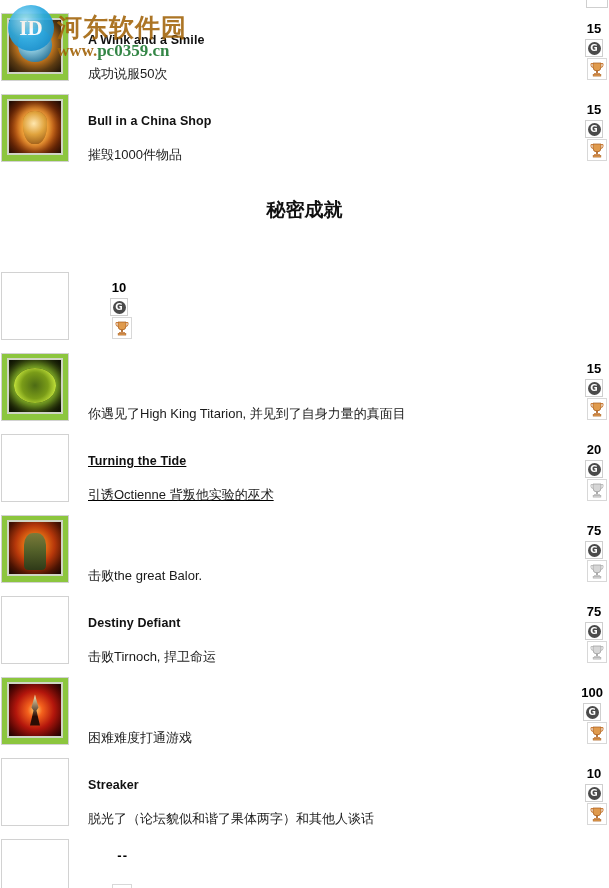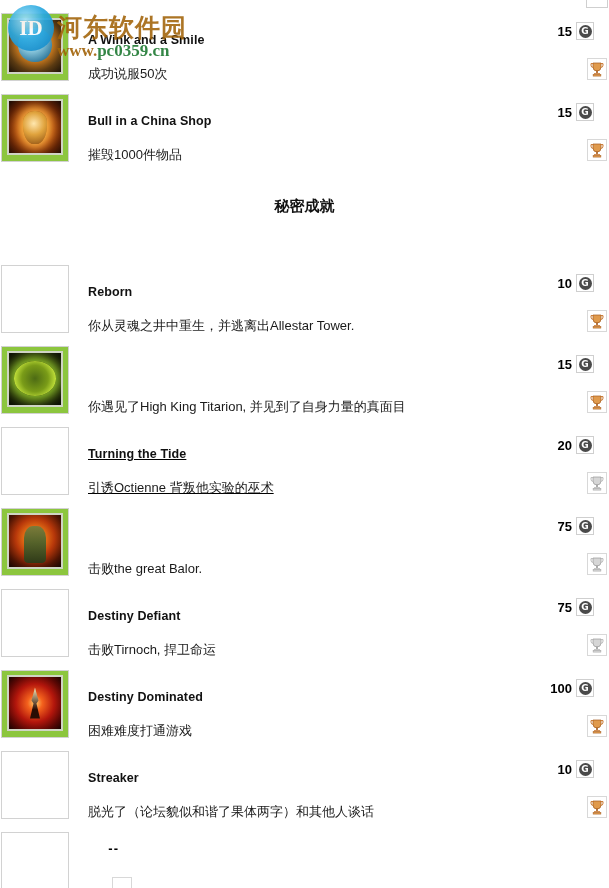--- a/index.html
+++ b/index.html
@@ -120,25 +120,26 @@
 
   
   .score-cell {
     flex: 0 0 62px;
     width: 62px;
     position: relative;
     height: 100%;
   }
   .score-line {
     position: absolute;
-    right: 15px;
+    right: 6px;
     top: 22px;
     display: flex;
     align-items: center;
     gap: 4px;
+    flex-direction: column;
   }
   .score-num {
     font-weight: bold;
     font-size: 13px;
     color: #000;
     line-height: 13px;
   }
   .g-badge {
     width: 18px; height: 18px;
     border: 1px solid #cfcfcf;
@@ -168,21 +169,21 @@
     border: 1px solid #d8d8d8;
     background: #fff;
     display: flex; align-items: center; justify-content: center;
   }
   .trophy { width: 14px; height: 15px; display: block; }
 
   
   .section-head {
     text-align: center;
     font-weight: bold;
-    font-size: 15px;
+    font-size: 19px;
     color: #111;
     font-family: Liberation Serif, serif;
   }
 
   
   .watermark {
     position: absolute;
     left: 5px; top: 3px;
     width: 230px; height: 64px;
     pointer-events: none;
@@ -287,24 +288,20 @@
           </div>
         </div>
       </div>
       <div style="height: 35px;"></div>
       <div class="section-head">秘密成就</div>
       <div style="height: 36px;"></div>
       <div class="row" style="height: 81px;">
         <div class="thumb-cell">
           <div class="thumb"></div>
         </div>
-        <div class="text-cell">
-          <div class="ach-title">Reborn</div>
-          <div class="ach-desc">你从灵魂之井中重生，并逃离出Allestar Tower.</div>
-        </div>
         <div class="score-cell">
           <div class="score-line">
             <span class="score-num">10</span>
             <span class="g-badge">
               <span class="g-disc">G</span>
             </span>
           </div>
           <div class="trophy-box">
             <svg class="trophy" viewBox="0 0 14 15">
               <path d="M3 1 h8 v4 a4 4 0 0 1 -8 0 z" fill="#e09a4c" stroke="#a35a1c" stroke-width="0.7"></path>
@@ -433,21 +430,20 @@
       </div>
       <div class="row" style="height: 81px;">
         <div class="thumb-cell">
           <div class="thumb filled">
             <div class="inner">
               <div class="art art-flame"></div>
             </div>
           </div>
         </div>
         <div class="text-cell">
-          <div class="ach-title">Destiny Dominated</div>
           <div class="ach-desc">困难难度打通游戏</div>
         </div>
         <div class="score-cell">
           <div class="score-line">
             <span class="score-num">100</span>
             <span class="g-badge">
               <span class="g-disc">G</span>
             </span>
           </div>
           <div class="trophy-box">

